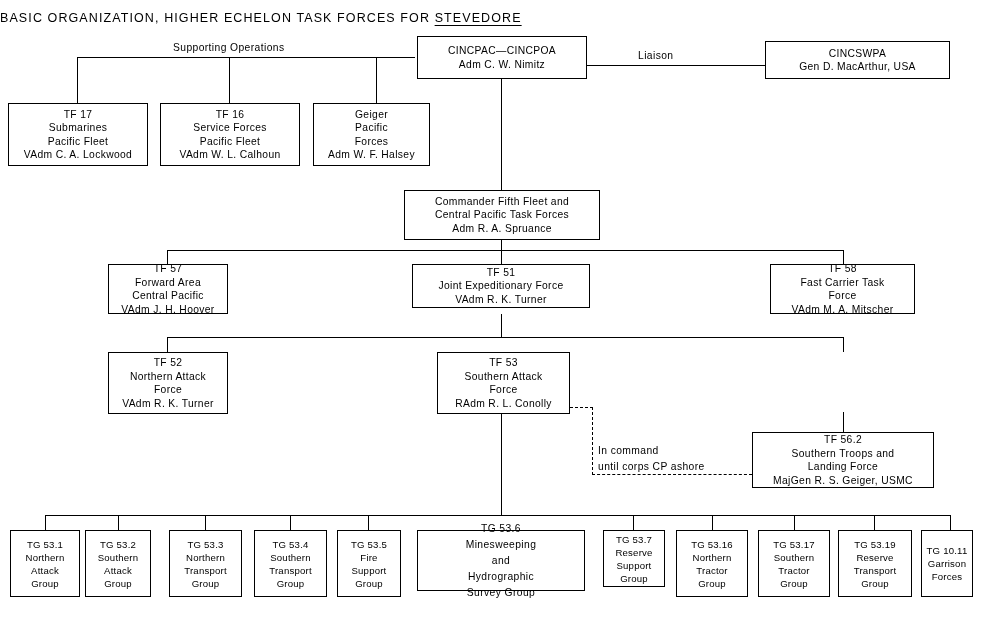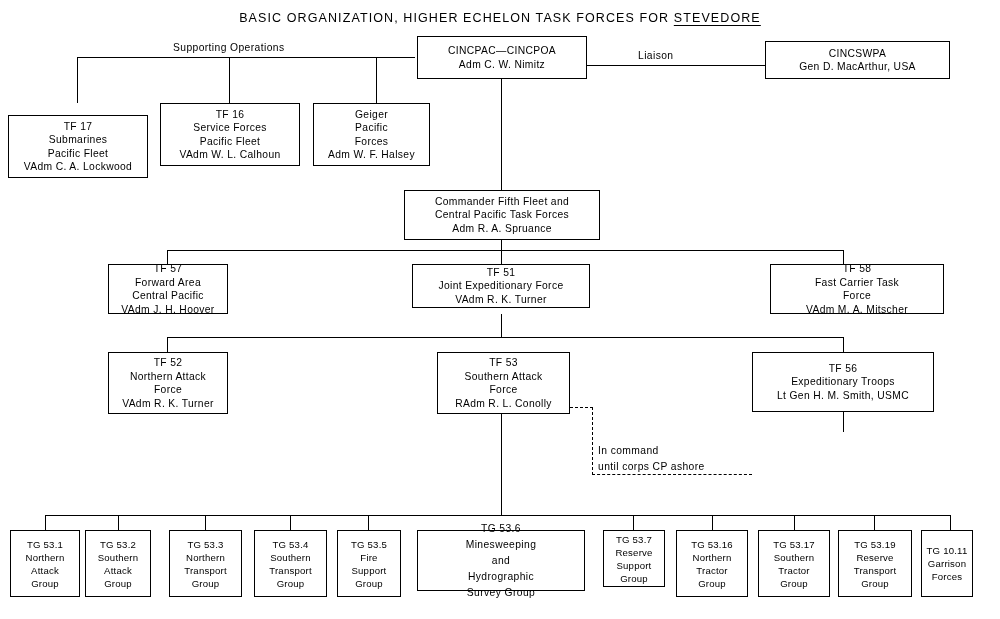--- a/index.html
+++ b/index.html
@@ -14,21 +14,21 @@
     background: #ffffff;
     font-family: "Liberation Sans", sans-serif;
     color: #000000;
     overflow: hidden;
   }
   #title {
     position: absolute;
     left: 0;
     top: 11px;
     width: 1000px;
-    text-align: center;
+    text-align: left;
     font-size: 12.5px;
     letter-spacing: 1.1px;
     white-space: nowrap;
   }
   #title .underlined {
     text-decoration: underline;
     text-underline-offset: 3px;
   }
   .box {
     position: absolute;
@@ -147,21 +147,21 @@
   <div class="box" style="left:765px; top:41px; width:185px; height:38px;">
     <span class="ln">CINCSWPA</span>
     <span class="ln">Gen D. MacArthur, USA</span>
   </div>
 
   <div class="box" style="left:417px; top:36px; width:170px; height:43px;">
     <span class="ln">CINCPAC—CINCPOA</span>
     <span class="ln">Adm C. W. Nimitz</span>
   </div>
 
-  <div class="box" style="left:8px; top:115px; width:140px; height:63px;">
+  <div class="box" style="left:8px; top:103px; width:140px; height:63px;">
     <span class="ln">TF 17</span>
     <span class="ln">Submarines</span>
     <span class="ln">Pacific Fleet</span>
     <span class="ln">VAdm C. A. Lockwood</span>
   </div>
 
   <div class="box" style="left:160px; top:103px; width:140px; height:63px;">
     <span class="ln">TF 16</span>
     <span class="ln">Service Forces</span>
     <span class="ln">Pacific Fleet</span>
@@ -187,47 +187,48 @@
     <span class="ln">Central Pacific</span>
     <span class="ln">VAdm J. H. Hoover</span>
   </div>
 
   <div class="box" style="left:412px; top:264px; width:178px; height:44px;">
     <span class="ln">TF 51</span>
     <span class="ln">Joint Expeditionary Force</span>
     <span class="ln">VAdm R. K. Turner</span>
   </div>
 
-  <div class="box" style="left:770px; top:264px; width:174px; height:50px;">
+  <div class="box" style="left:770px; top:264px; width:145px; height:50px;">
     <span class="ln">TF 58</span>
     <span class="ln">Fast Carrier Task</span>
     <span class="ln">Force</span>
     <span class="ln">VAdm M. A. Mitscher</span>
   </div>
 
   <div class="box" style="left:108px; top:352px; width:120px; height:62px;">
     <span class="ln">TF 52</span>
     <span class="ln">Northern Attack</span>
     <span class="ln">Force</span>
     <span class="ln">VAdm R. K. Turner</span>
   </div>
 
   <div class="box" style="left:437px; top:352px; width:133px; height:62px;">
     <span class="ln">TF 53</span>
     <span class="ln">Southern Attack</span>
     <span class="ln">Force</span>
     <span class="ln">RAdm R. L. Conolly</span>
   </div>
 
-  <div class="box" style="left:752px; top:352px; width:182px; height:60px;">
-    <span class="ln">TF 56</span>
-    <span class="ln">Expeditionary Troops</span>
-    <span class="ln">Lt Gen H. M. Smith, USMC</span>
-  </div>
-
+
+  <div class="box" style="left:752px; top:432px; width:182px; height:56px;">
+    <span class="ln">TF 56.2</span>
+    <span class="ln">Southern Troops and</span>
+    <span class="ln">Landing Force</span>
+    <span class="ln">MajGen R. S. Geiger, USMC</span>
+  </div>
 
   <div class="box tg" style="left:10px; top:530px; width:70px; height:67px;">
     <span class="ln">TG 53.1</span>
     <span class="ln">Northern</span>
     <span class="ln">Attack</span>
     <span class="ln">Group</span>
   </div>
 
   <div class="box tg" style="left:85px; top:530px; width:66px; height:67px;">
     <span class="ln">TG 53.2</span>

